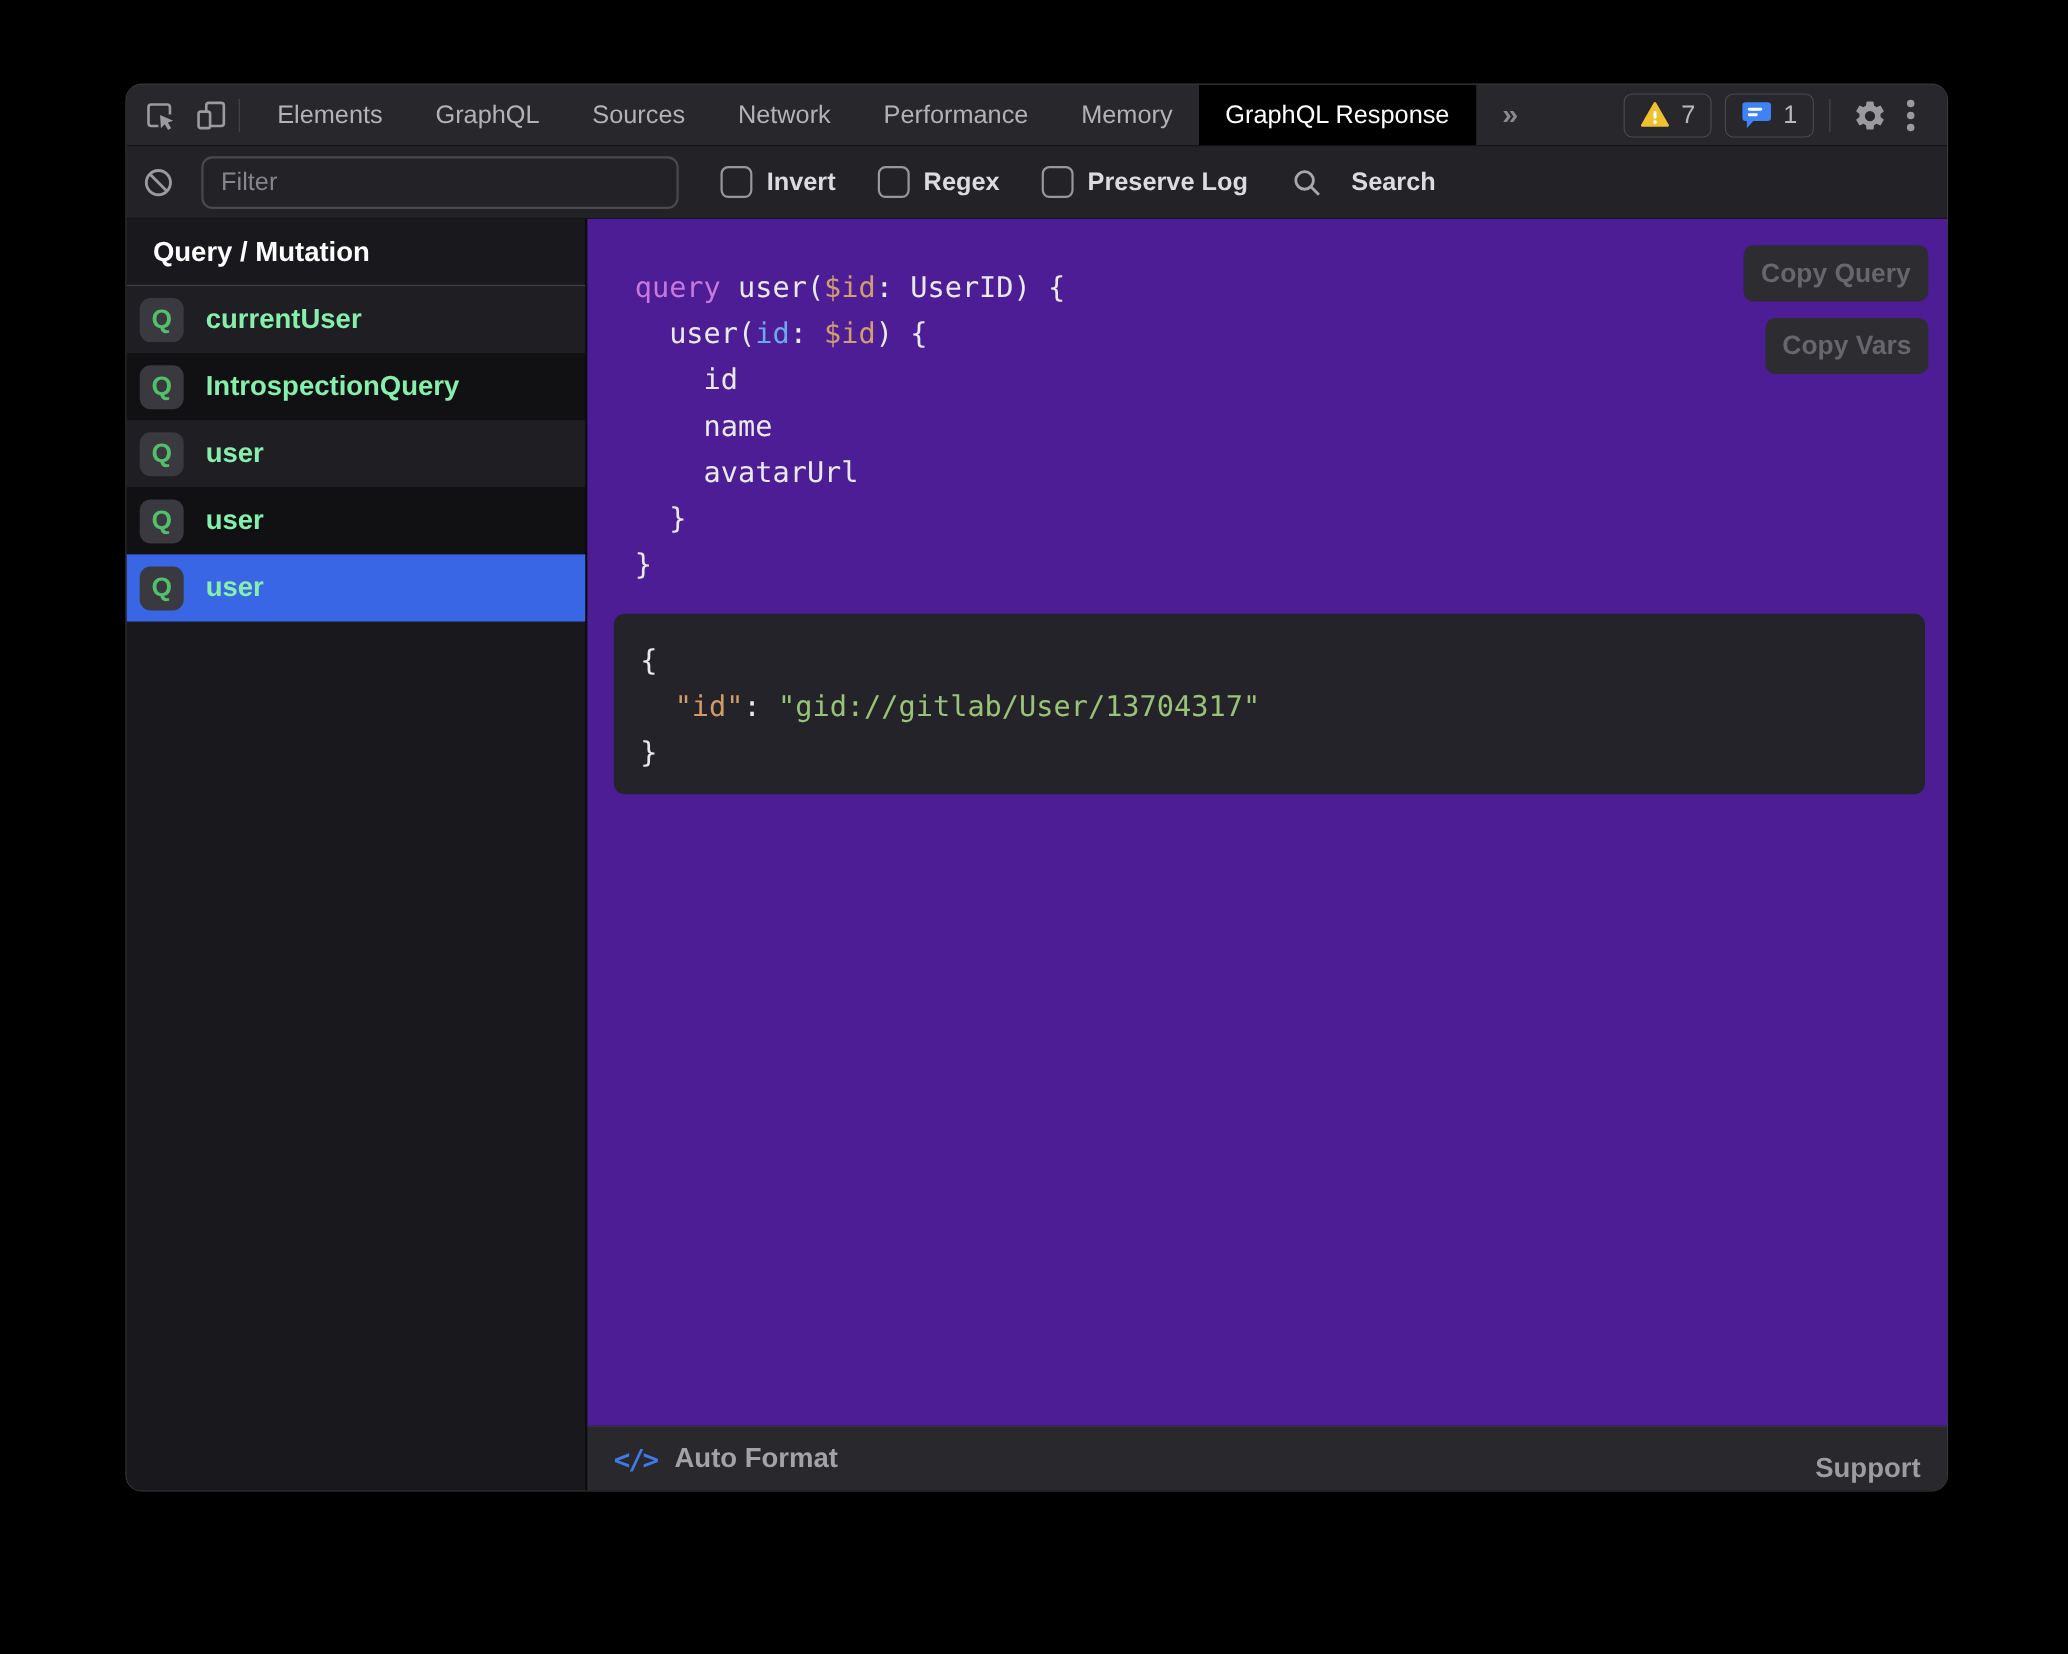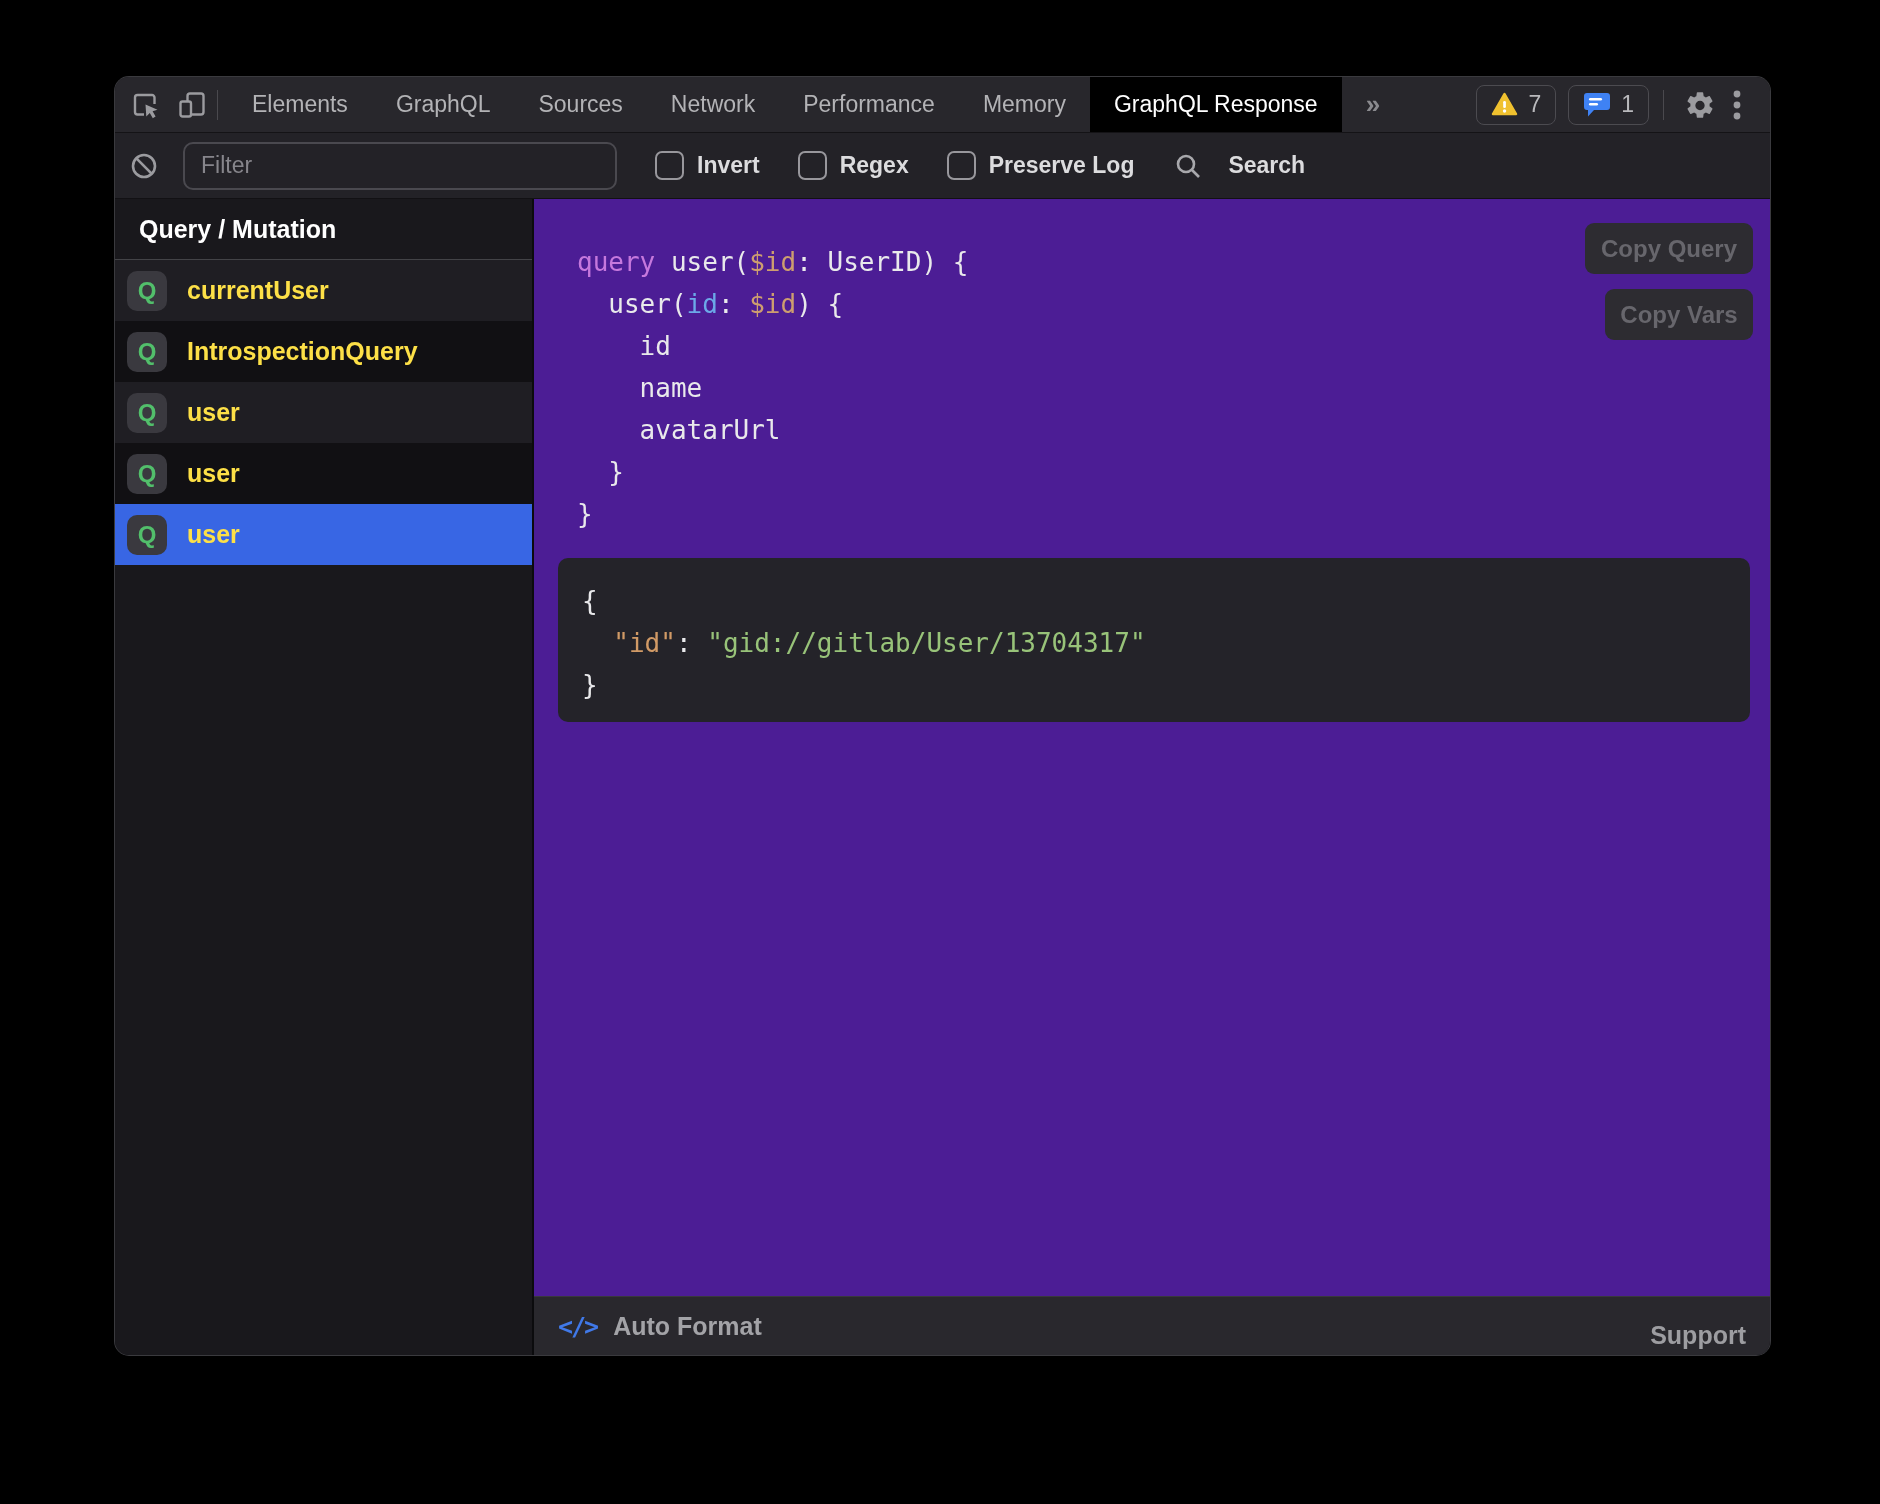--- a/index.html
+++ b/index.html
@@ -41,21 +41,21 @@
   .main{flex:1;display:flex;min-height:0;}
   .sidebar{width:417px;flex:0 0 auto;background:#19181c;border-right:2px solid #0b0b0d;display:flex;flex-direction:column;}
   .sidebar-header{height:60px;display:flex;align-items:center;padding-left:24px;color:#fff;font-size:25px;font-weight:700;
     border-bottom:1px solid #434347;flex:0 0 auto;}
   .qlist{display:flex;flex-direction:column;}
   .qrow{height:61px;display:flex;align-items:center;padding-left:12px;}
   .qrow.odd{background:#1f1e23;} .qrow.even{background:#111013;}
   .qrow.selected{background:#3866e4;}
   .qbadge{width:40px;height:40px;border-radius:10px;background:#3a393f;color:#52bf6b;font-size:24px;font-weight:700;
     display:flex;align-items:center;justify-content:center;margin-right:20px;flex:0 0 auto;}
-  .qlabel{color:#fde047;font-size:25px;font-weight:700;}
+  .qlabel{color:#86efac;font-size:25px;font-weight:700;}
 
   
   .right{flex:1;display:flex;flex-direction:column;min-width:0;background:#1a191d;}
   .rtabs{height:56px;background:#232227;display:flex;align-items:stretch;border-bottom:1px solid #121114;padding-left:10px;flex:0 0 auto;}
   .rtab{display:flex;align-items:center;padding:0 26px;color:#9d9da1;font-size:23px;font-weight:600;}
   .rtab.active{background:#3a393e;color:#fff;font-weight:700;}
   .rclose{margin-left:auto;display:flex;align-items:center;padding:0 24px;color:#b9b9bc;font-size:27px;font-weight:400;}
 
   .rcontent{flex:1;position:relative;min-height:0;background:#4c1d95;}
   .codeblock{position:absolute;left:43px;top:42px;font-family:"DejaVu Sans Mono",monospace;font-size:26px;line-height:42px;color:#e9e9eb;white-space:pre;}

